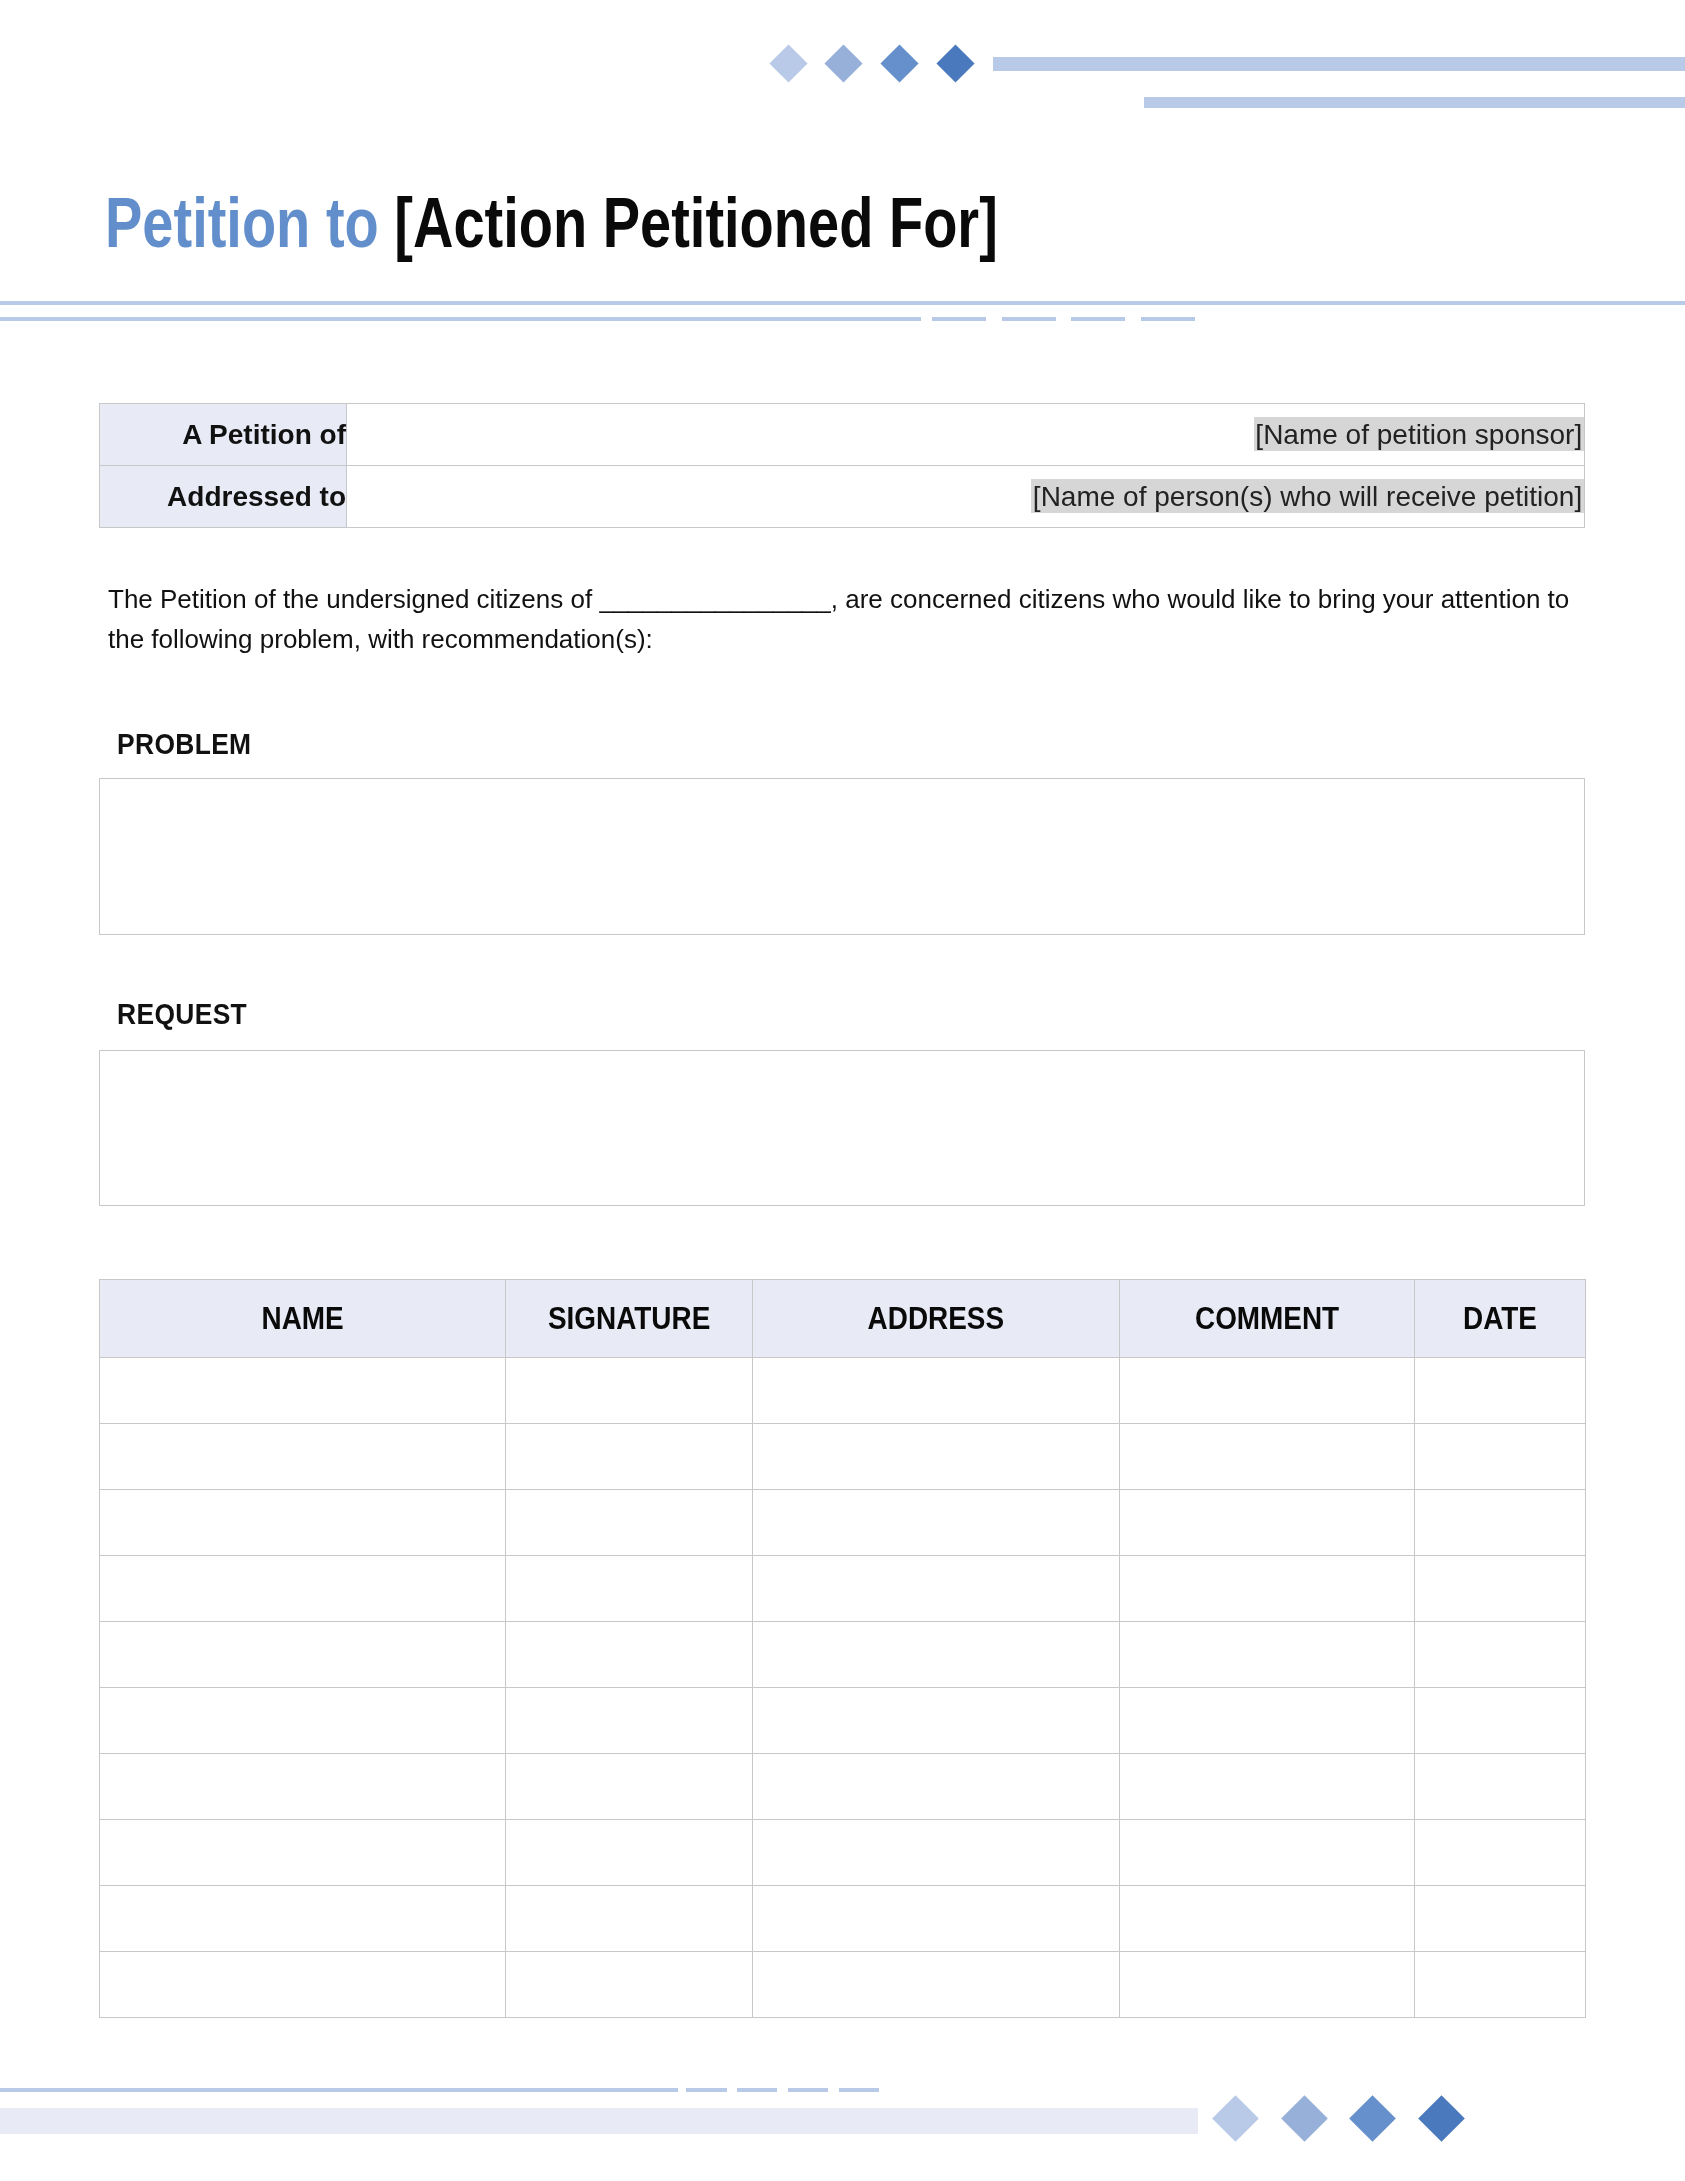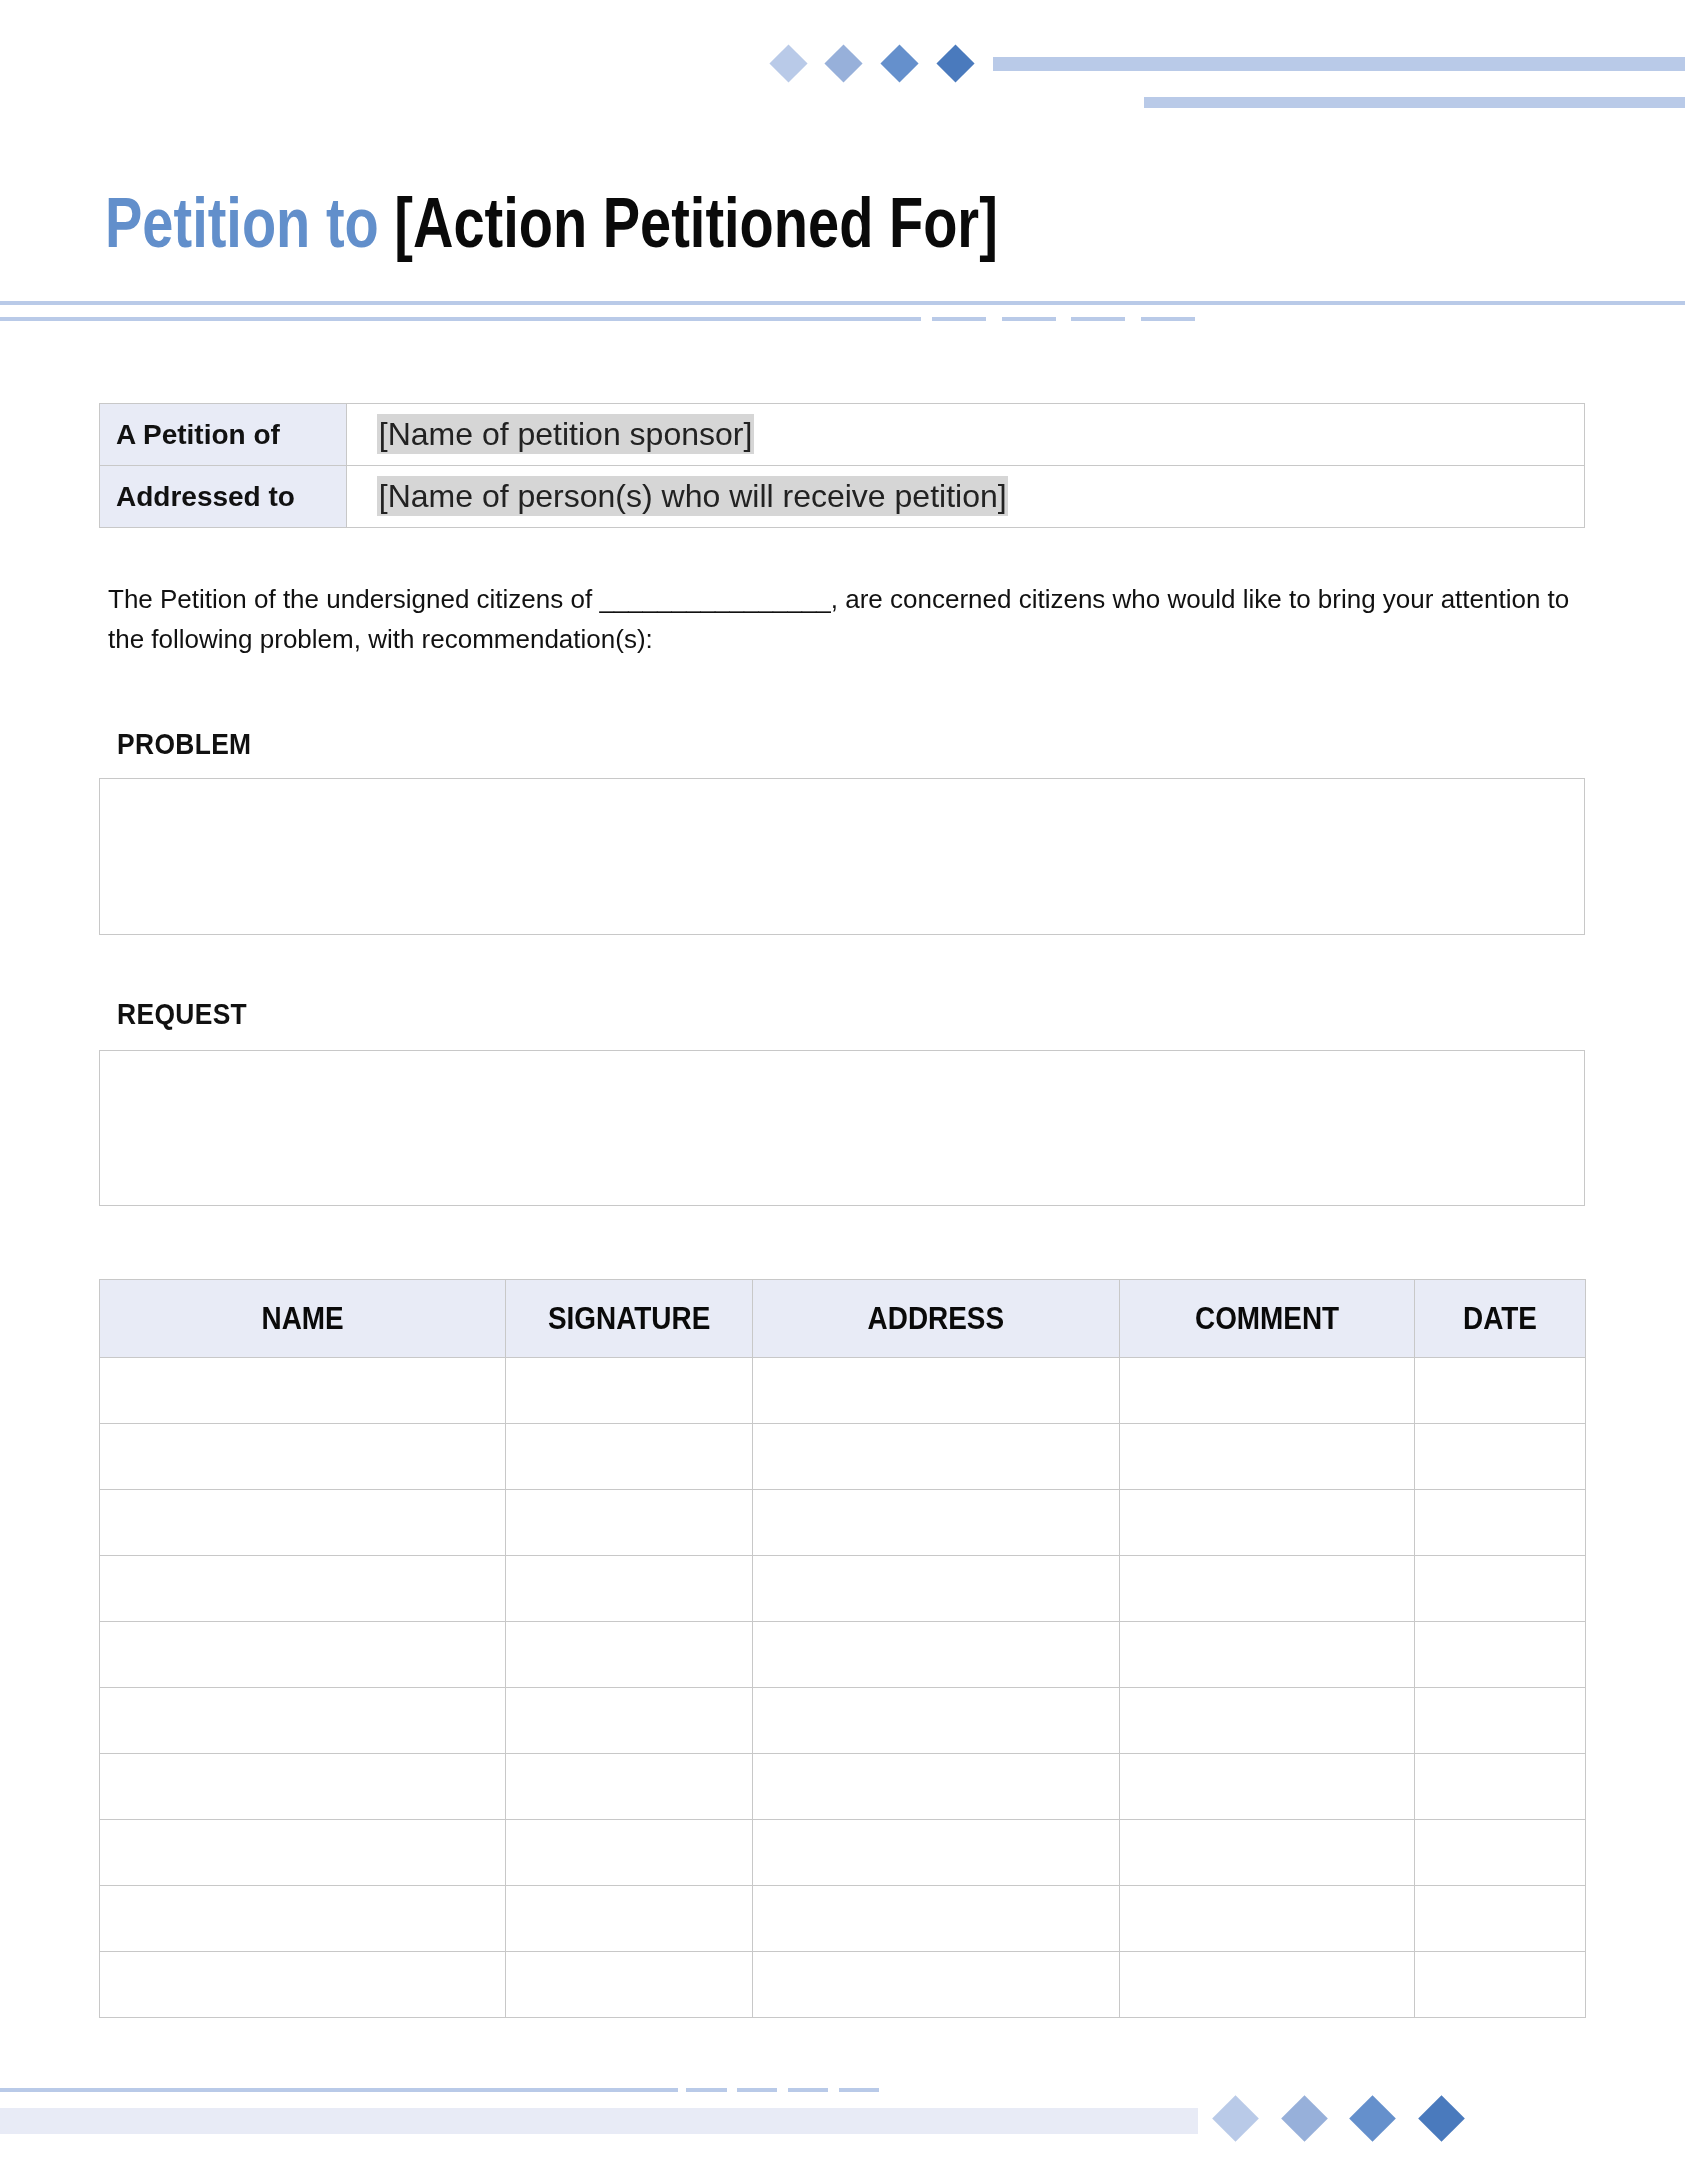--- a/index.html
+++ b/index.html
@@ -3,24 +3,24 @@
 <meta charset="utf-8">
 <style>
   html, body { margin:0; padding:0; background:#ffffff; }
   body { width:1685px; height:2181px; position:relative; overflow:hidden; font-family:"Liberation Sans", sans-serif; color:#111; }
   .abs { position:absolute; }
   .bar { position:absolute; background:#b9cae8; }
   .diamond { position:absolute; transform:rotate(45deg); }
   .title { position:absolute; left:105px; top:183px; white-space:nowrap; font-size:70px; font-weight:bold; transform-origin:left top; transform:scaleX(0.80); letter-spacing:0px; }
   .title .accent { color:#628fcb; }
   .title .main { color:#0a0a0a; }
-  .info-table { position:absolute; left:99px; top:403px; width:1486px; border-collapse:collapse; }
+  .info-table { position:absolute; left:99px; top:403px; width:1486px; border-collapse:collapse;text-align:right; }
   .info-table td { border:1.8px solid #c8c8c8; height:61px; padding:0; vertical-align:middle; }
   .info-table td.label { width:230px; background:#e8ebf6; font-weight:bold; font-size:28px; padding-left:16px; }
-  .info-table td.value { padding-left:30px; font-size:32px; }
+  .info-table td.value { padding-left:30px; font-size:28px; }
   .hl { background:#d6d6d6; padding:1.8px 1.8px; color:#222; }
   .intro { position:absolute; left:108px; top:579px; width:1492px; font-size:26px; line-height:40px; color:#111; }
   .section-label { position:absolute; left:117px; font-weight:bold; font-size:30px; letter-spacing:0.4px; transform-origin:left top; transform:scaleX(0.88); }
   .box { position:absolute; left:99px; width:1484px; border:1.8px solid #c8c8c8; background:#fff; }
   .sig-table { position:absolute; left:99px; top:1279px; width:1486px; border-collapse:collapse; table-layout:fixed; }
   .sig-table th, .sig-table td { border:1.8px solid #c8c8c8; padding:0; }
   .sig-table th { background:#e8ebf6; height:77px; font-size:31px; font-weight:bold; text-align:center; color:#0a0a0a; }
   .sig-table th span { display:inline-block; transform:scaleX(0.9); }
   .sig-table td { height:65px; }
 </style>

